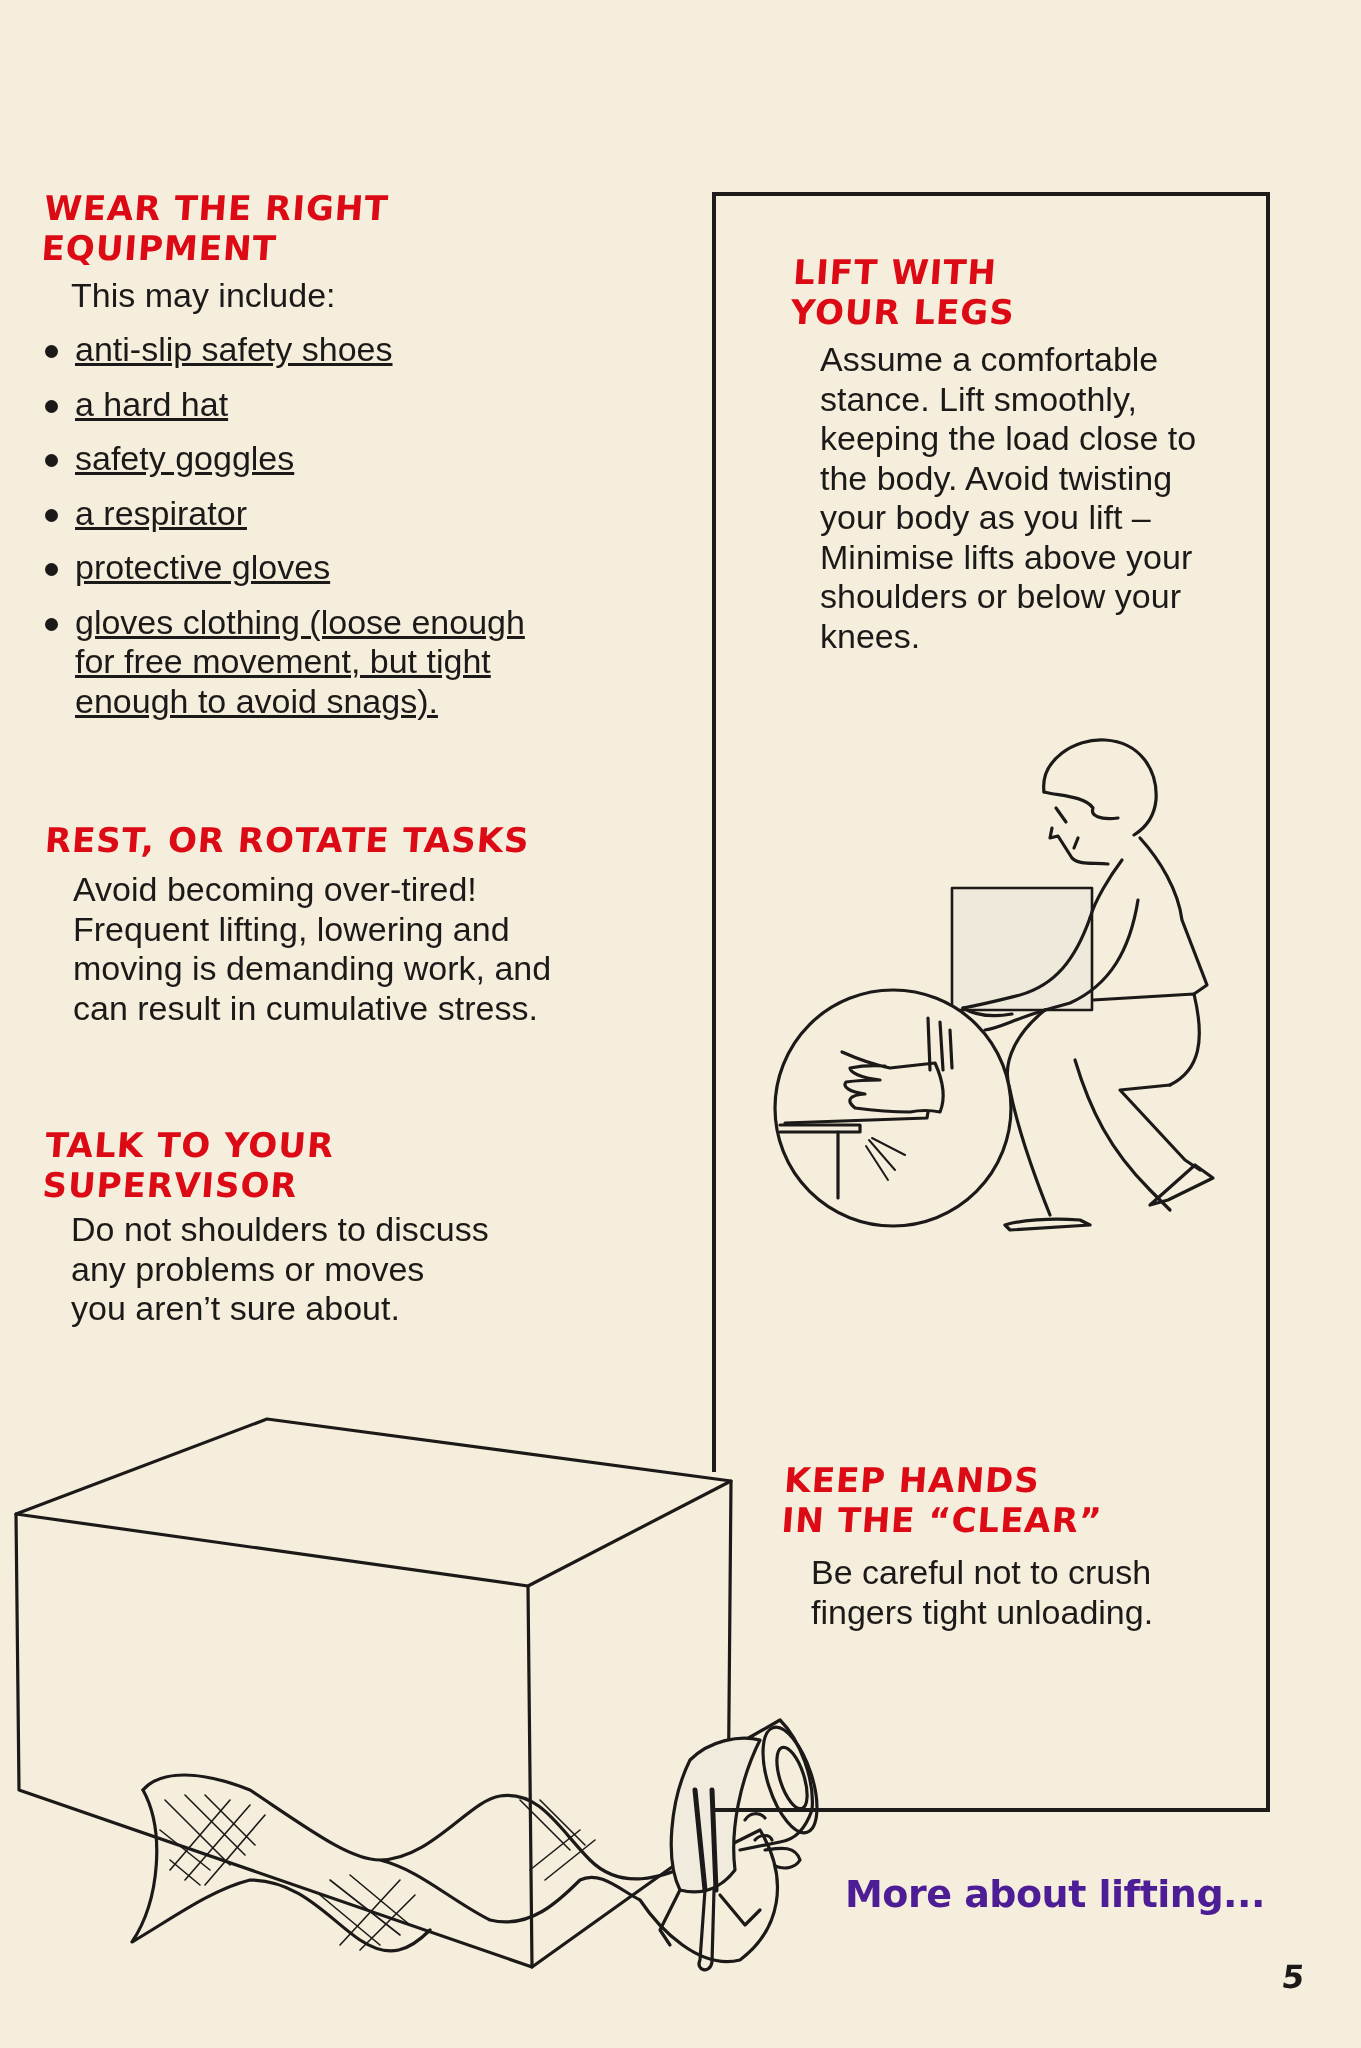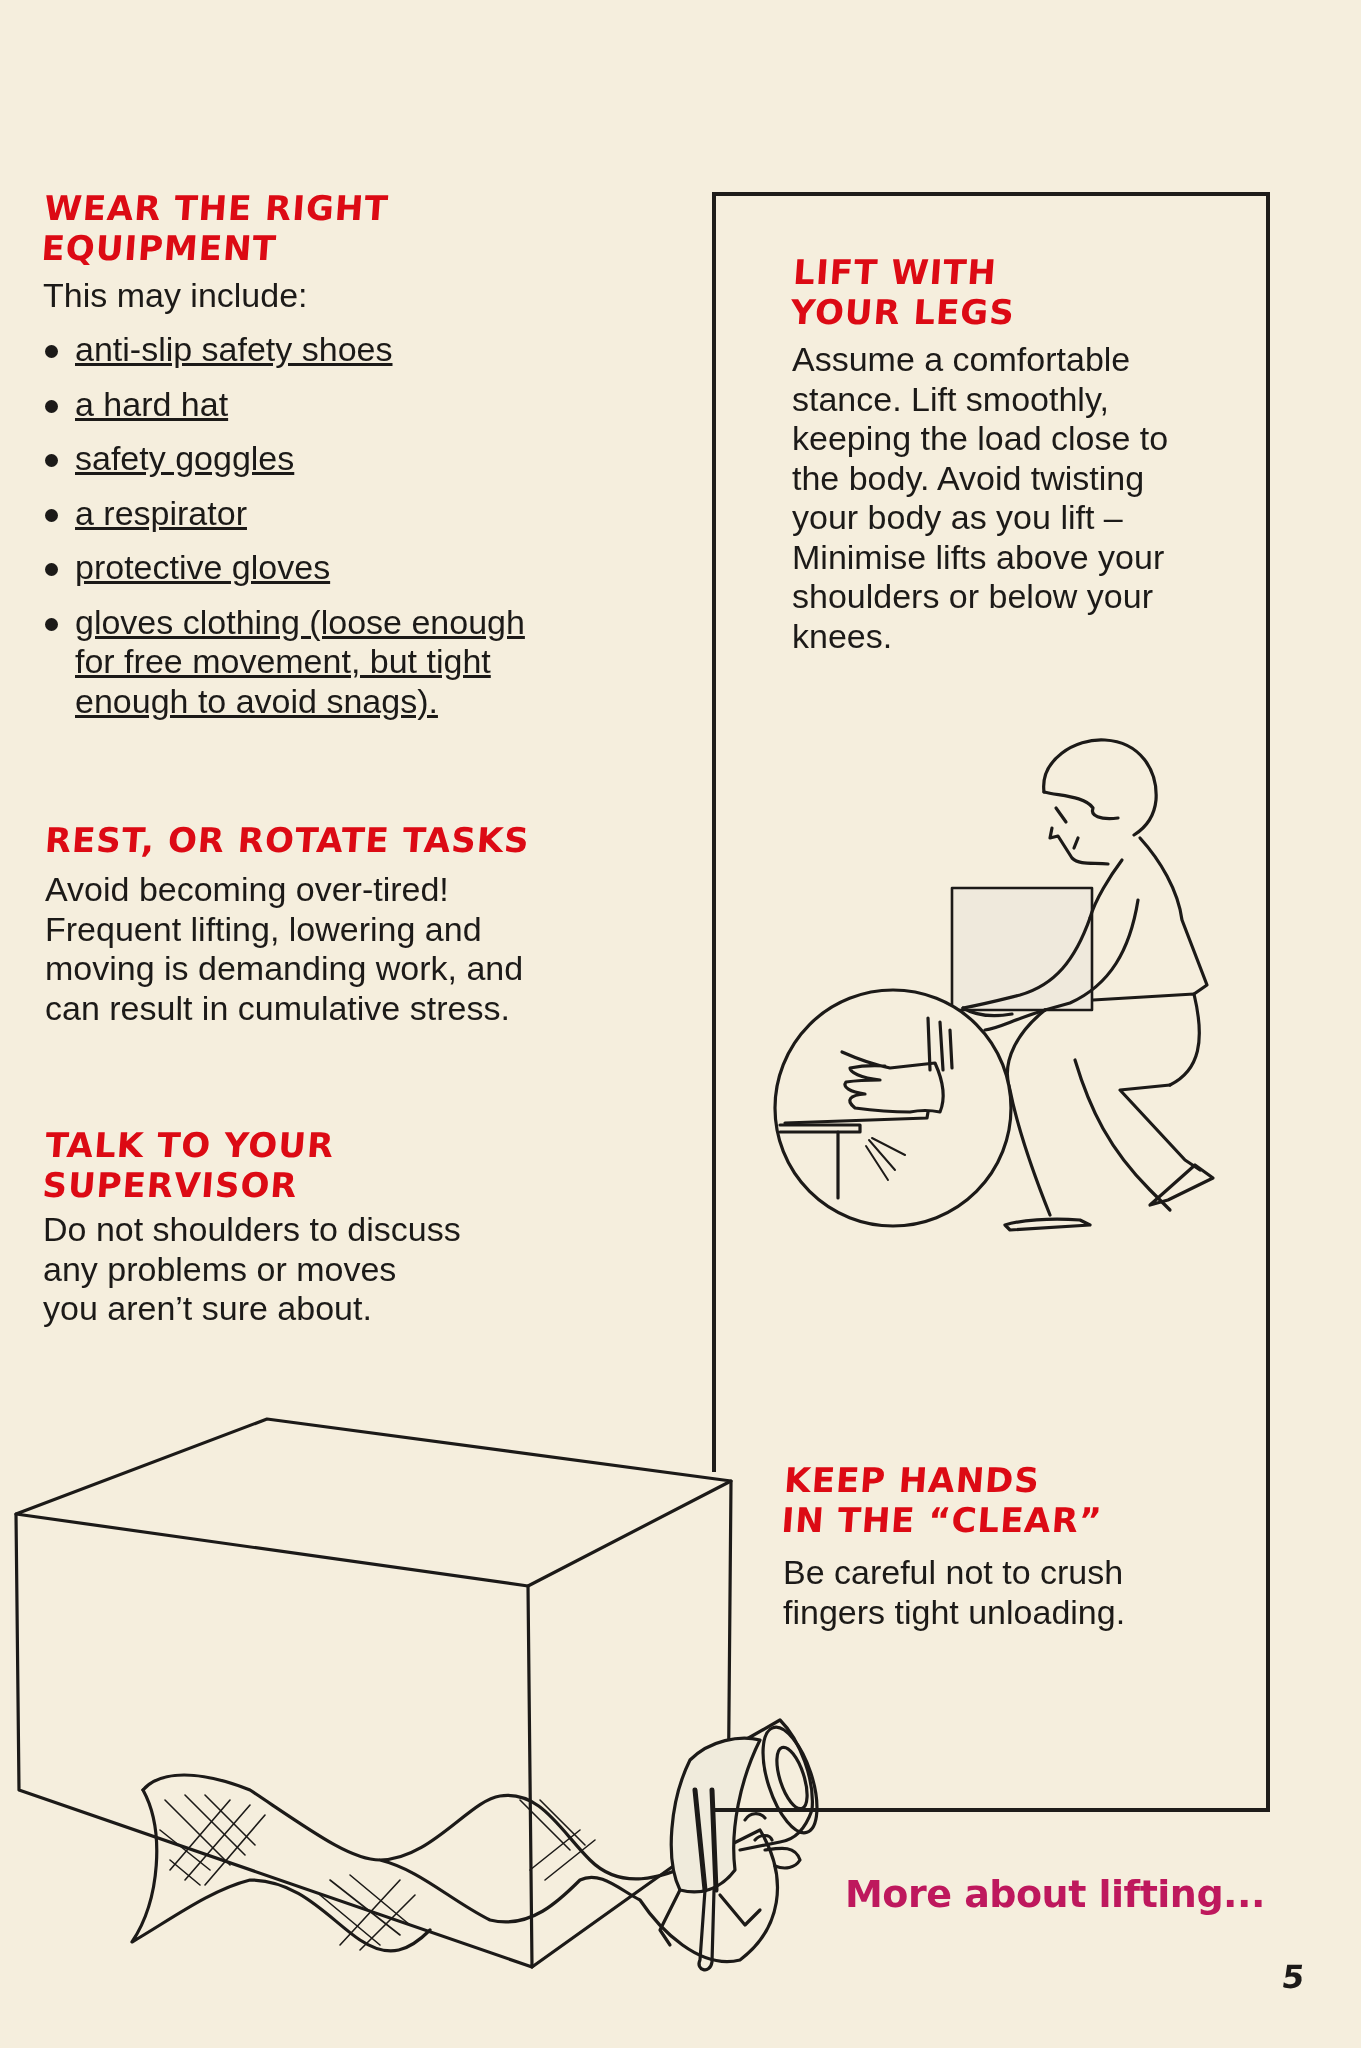--- a/index.html
+++ b/index.html
@@ -19,21 +19,21 @@
     line-height: 40px;
     letter-spacing: 1px;
     transform: skewX(-4deg);
   }
   .heading span { display: block; white-space: nowrap; }
   .body {
     position: absolute; margin: 0;
     font-size: 34px; line-height: 39.5px;
     white-space: nowrap;
   }
-  .body span { display: block; }
+  .body span { display: block; margin-left: 28px; }
   ul.bullets {
     position: absolute; margin: 0; padding: 0; list-style: none;
     font-size: 34px; line-height: 39.5px;
   }
   ul.bullets li { position: relative; padding-left: 32px; margin-bottom: 15px; white-space: nowrap; }
   ul.bullets li span.l { display: block; text-decoration: underline; }
   ul.bullets li::before {
     content: ""; position: absolute; left: 2px; top: 15px;
     width: 13px; height: 13px; border-radius: 50%; background: #1c1a18;
   }
@@ -43,21 +43,21 @@
     border-top: 4px solid #1e1c1a; border-right: 4px solid #1e1c1a;
     border-bottom: 4px solid #1e1c1a;
   }
   .frame-left {
     position: absolute; left: 712px; top: 192px; width: 4px; height: 1280px; background: #1e1c1a;
   }
   svg.art { position: absolute; left: 0; top: 0; }
   .more {
     position: absolute; left: 845px; top: 1872px;
     font-family: "DejaVu Sans", sans-serif; font-weight: bold;
-    font-size: 38px; letter-spacing: -0.5px; color: #be185d;
+    font-size: 38px; letter-spacing: -0.5px; color: #4c1d95;
     white-space: nowrap;
   }
   .pagenum {
     position: absolute; left: 1282px; top: 1958px;
     font-family: "DejaVu Sans", sans-serif; font-weight: bold; font-size: 32px;
     transform: skewX(-8deg);
   }
 </style>
 </head>
 <body>

